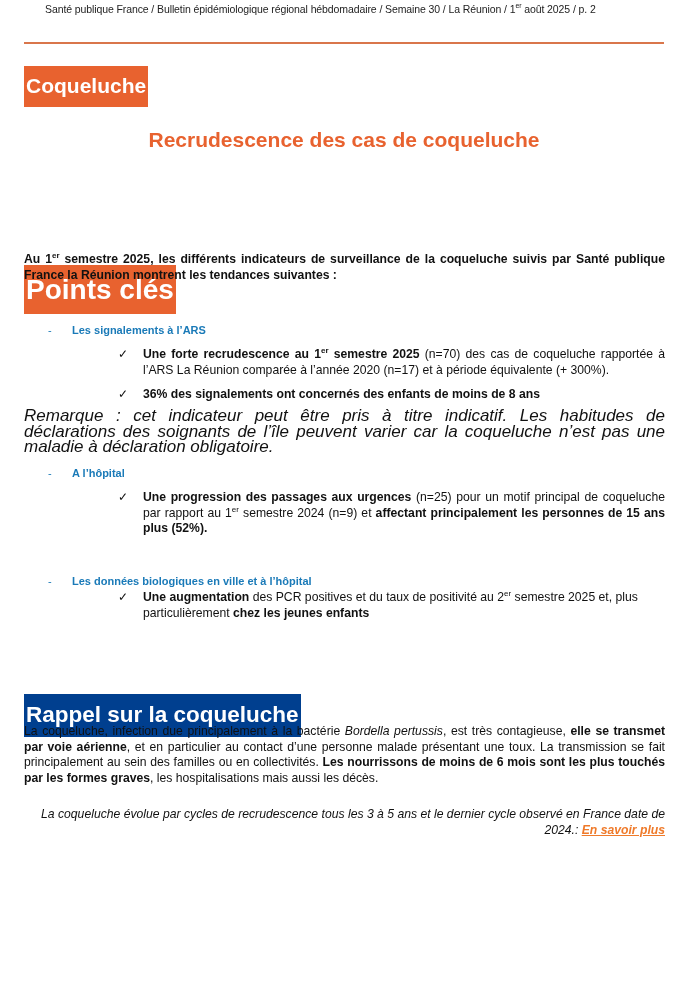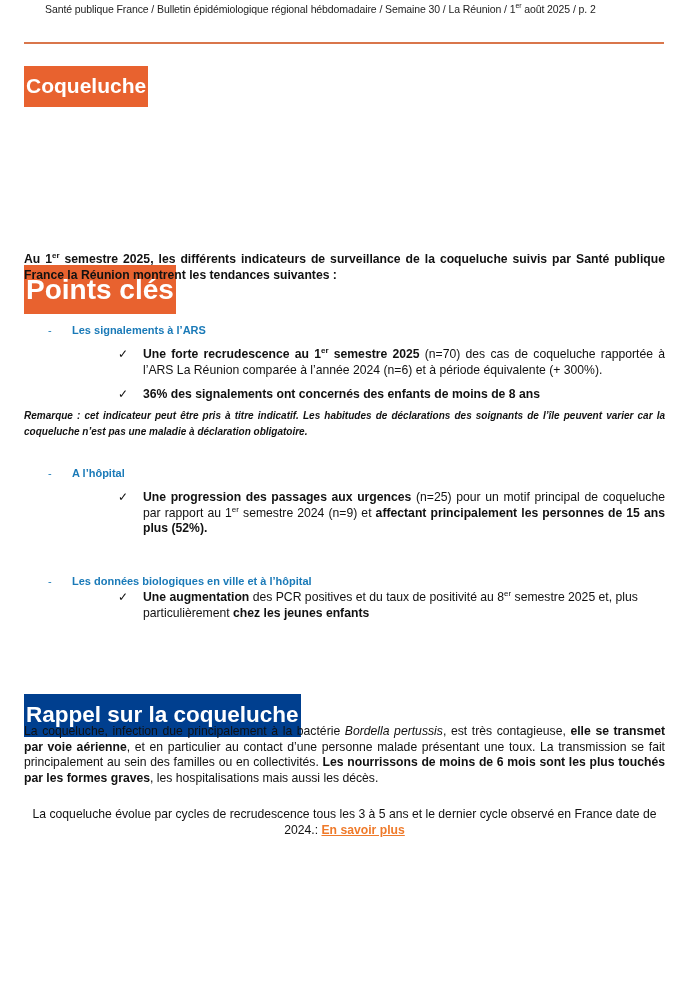--- a/index.html
+++ b/index.html
@@ -18,65 +18,66 @@
                 color: #e8622f; font-weight: bold; font-size: 21px; line-height: 31px; }
   .titleblock sup { font-size: 13px; }
   .para { position: absolute; left: 24px; width: 641px; font-size: 12.2px; line-height: 15.5px; text-align: justify; }
   .para sup { font-size: 8px; line-height: 0; }
   .sub { position: absolute; left: 48px; font-size: 11px; color: #1a7ab8; font-weight: bold; }
   .sub .dash { display: inline-block; width: 24px; color: #1a7ab8; font-weight: normal; }
   .check { position: absolute; left: 118px; width: 547px; font-size: 12.2px; line-height: 15.5px; text-align: justify; }
   .check .mark { position: absolute; left: 0; top: 0; font-size: 12px; }
   .check .txt { display: block; margin-left: 25px; }
   .check sup { font-size: 8px; line-height: 0; }
-  .remark { font-style: italic; font-weight: bold; font-size: 10px; }
+  .remark { font-style: italic; font-weight: normal; font-size: 17px; }
   b { font-weight: bold; }
   a.link { color: #ef7a2a; font-weight: bold; text-decoration: underline; }
 </style>
 </head>
 <body>
 
 <div class="header-line"><span>Santé publique France / Bulletin épidémiologique régional hébdomadaire / Semaine 30 / La Réunion / 1</span><sup>er</sup><span> août 2025 / p. 2</span></div>
 
 <div class="rule"></div>
 
 <div class="tag tag-orange tag1">Coqueluche</div>
 
 <div class="titleblock">
+  <div>Recrudescence des cas de coqueluche</div>
 </div>
 
 <div class="tag tag-orange tag2">Points clés</div>
 
 <div class="para" style="top:252px; font-weight:bold;"><span>Au 1</span><sup>er</sup><span> semestre 2025, les différents indicateurs de surveillance de la coqueluche suivis par Santé publique France la Réunion montrent les tendances suivantes :</span></div>
 
 <div class="sub" style="top:324px;"><span class="dash">-</span><span>Les signalements à l’ARS</span></div>
 
 <div class="check" style="top:347px;">
   <span class="mark">✓</span>
-  <span class="txt"><b>Une forte recrudescence au 1</b><sup style="font-weight:bold">er</sup><b> semestre 2025</b><span> (n=70) des cas de coqueluche rapportée à l’ARS La Réunion comparée à l’année 2024 (n=6) et à période équivalente (+ 300%).</span></span>
+  <span class="txt"><b>Une forte recrudescence au 1</b><sup style="font-weight:bold">er</sup><b> semestre 2025</b><span> (n=70) des cas de coqueluche rapportée à l’ARS La Réunion comparée à l’année 2020 (n=17) et à période équivalente (+ 300%).</span></span>
 </div>
 
 <div class="check" style="top:387px;">
   <span class="mark">✓</span>
   <span class="txt" style="font-weight:bold;"><span> 36% des </span><span>signalements</span><span> ont concernés des </span><span>enfants de moins de 8 ans</span></span>
 </div>
 
 <div class="para remark" style="top:408px;">Remarque : cet indicateur peut être pris à titre indicatif. Les habitudes de déclarations des soignants de l’île peuvent varier car la coqueluche n’est pas une maladie à déclaration obligatoire.</div>
 
 <div class="sub" style="top:467px;"><span class="dash">-</span><span>A l’hôpital</span></div>
 
 <div class="check" style="top:490px;">
   <span class="mark">✓</span>
   <span class="txt"><b>Une progression des passages aux urgences</b><span> (n=25) pour un motif principal de coqueluche par rapport au 1</span><sup>er</sup><span> semestre 2024 (n=9) et </span><b>affectant principalement les personnes de 15 ans plus</b><b> (52%).</b></span>
 </div>
 
 <div class="sub" style="top:575px;"><span class="dash">-</span><span>Les données biologiques en ville et à l’hôpital</span></div>
 
 <div class="check" style="top:590px;">
   <span class="mark">✓</span>
-  <span class="txt" style="text-align:left;"><b>Une augmentation</b><span> des PCR positives et du taux de positivité au 8</span><sup>er</sup><span> semestre 2025 et, plus particulièrement </span><b>chez les jeunes enfants</b></span>
+  <span class="txt" style="text-align:left;"><b>Une augmentation</b><span> des PCR positives et du taux de positivité au 2</span><sup>er</sup><span> semestre 2025 et, plus particulièrement </span><b>chez les jeunes enfants</b></span>
 </div>
 
 <div class="tag tag-blue tag3">Rappel sur la coqueluche</div>
 
 <div class="para" style="top:724px;"><span>La coqueluche, infection due principalement à la bactérie </span><i>Bordella pertussis</i><span>, est très contagieuse, </span><b>elle se transmet par voie aérienne</b><span>, et en particulier au contact d’une personne malade présentant une toux. La transmission se fait principalement au sein des familles ou en collectivités. </span><b>Les nourrissons de moins de 6 mois sont les plus touchés par les formes graves</b><span>, les hospitalisations mais aussi les décès.</span></div>
 
-<div class="para" style="top:807px; text-align:center;"><span>La coqueluche évolue par cycles de recrudescence tous les 3 à 5 ans et le dernier cycle observé en France date de 2024.: </span><a class="link">En savoir plus</a></div>
+<div class="para" style="top:807px; text-align:right;font-style:italic;"><span>La coqueluche évolue par cycles de recrudescence tous les 3 à 5 ans et le dernier cycle observé en France date de 2024.: </span><a class="link">En savoir plus</a></div>
 
 </body></html>

